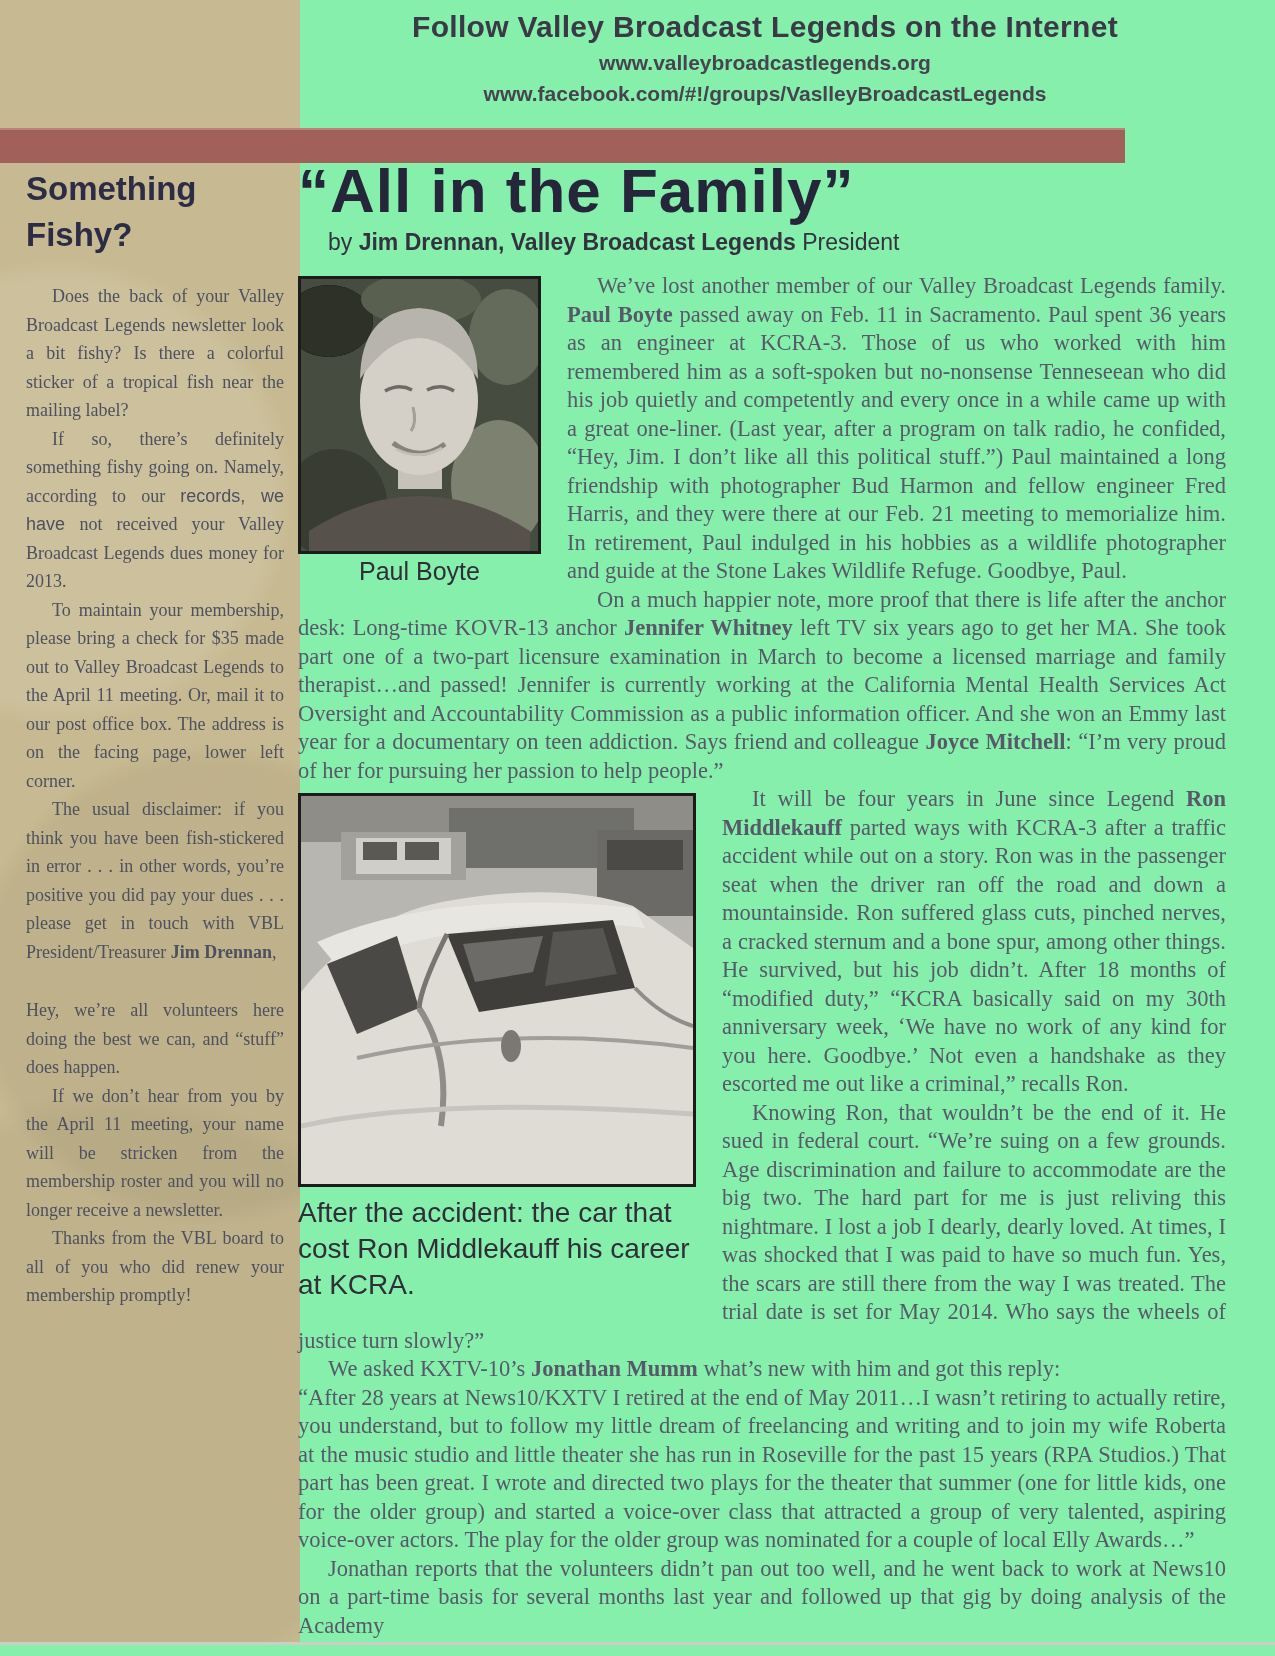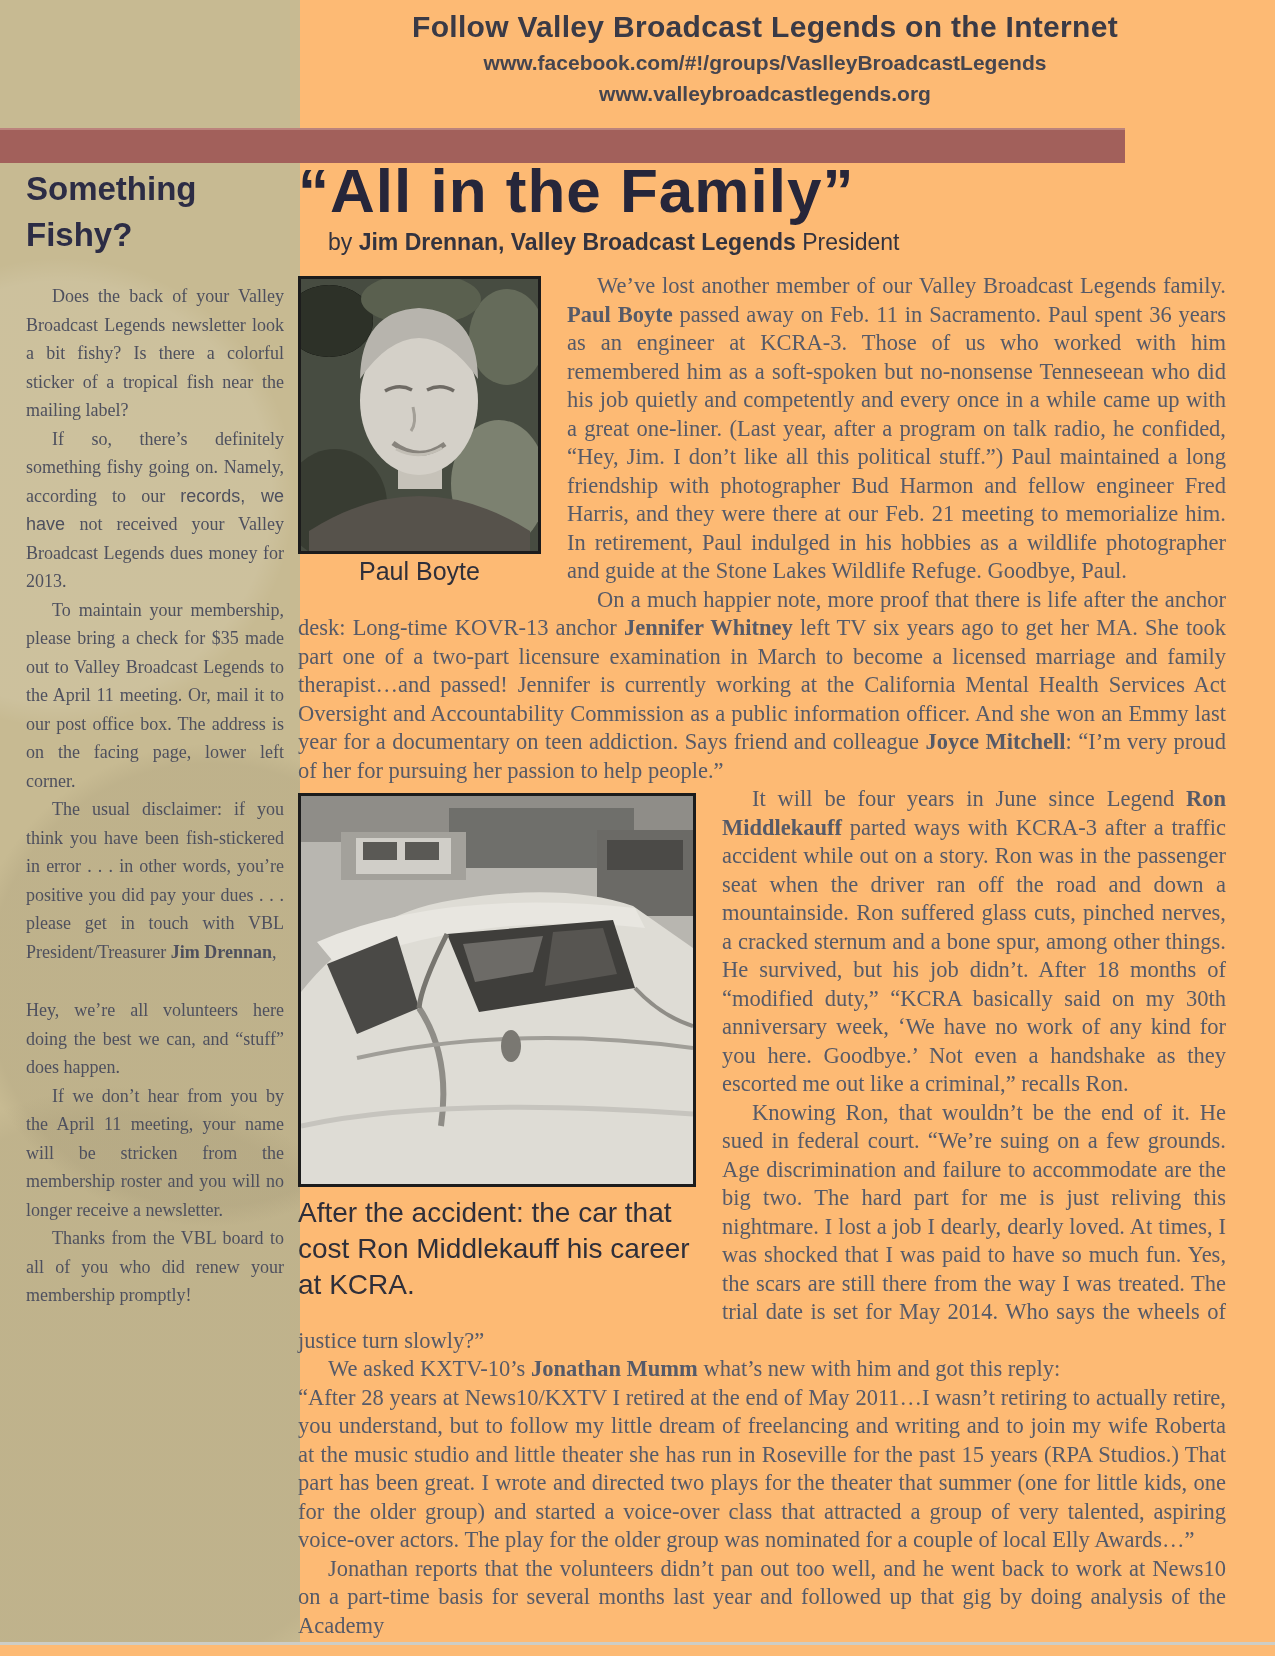--- a/index.html
+++ b/index.html
@@ -1,18 +1,18 @@
 <!DOCTYPE html>
 <html><head>
 <meta charset="utf-8">
 <style>
   html,body { margin:0; padding:0; background:#dddbd2; }
   .page {
     position:relative; width:1275px; height:1656px;
-    background:#fdba74; overflow:hidden;
+    background:#86efac; overflow:hidden;
     font-family:"Liberation Serif", serif;
   }
   
   .tan-col {
     position:absolute; left:0; top:0; width:300px; height:1642px;
     background:#c7ba92;
     background-image:
       radial-gradient(circle at 20% 30%, rgba(255,255,255,.10) 0 18%, transparent 20%),
       radial-gradient(circle at 70% 60%, rgba(90,80,60,.08) 0 22%, transparent 24%),
       radial-gradient(circle at 40% 85%, rgba(90,80,60,.07) 0 20%, transparent 22%);
@@ -80,22 +80,22 @@
 </style>
 </head>
 <body>
 
 <div class="page">
 
   <div class="tan-col"></div>
 
   <div class="header-block">
     <div class="header-title">Follow Valley Broadcast Legends on the Internet</div>
+    <div class="header-url">www.valleybroadcastlegends.org</div>
     <div class="header-url">www.facebook.com/#!/groups/VaslleyBroadcastLegends</div>
-    <div class="header-url">www.valleybroadcastlegends.org</div>
   </div>
 
   <div class="maroon-bar"></div>
 
   <div class="sidebar-content">
     <div class="sidebar-heading">
       <div>Something</div>
       <div>Fishy?</div>
     </div>
     <div class="sidebar-text">

